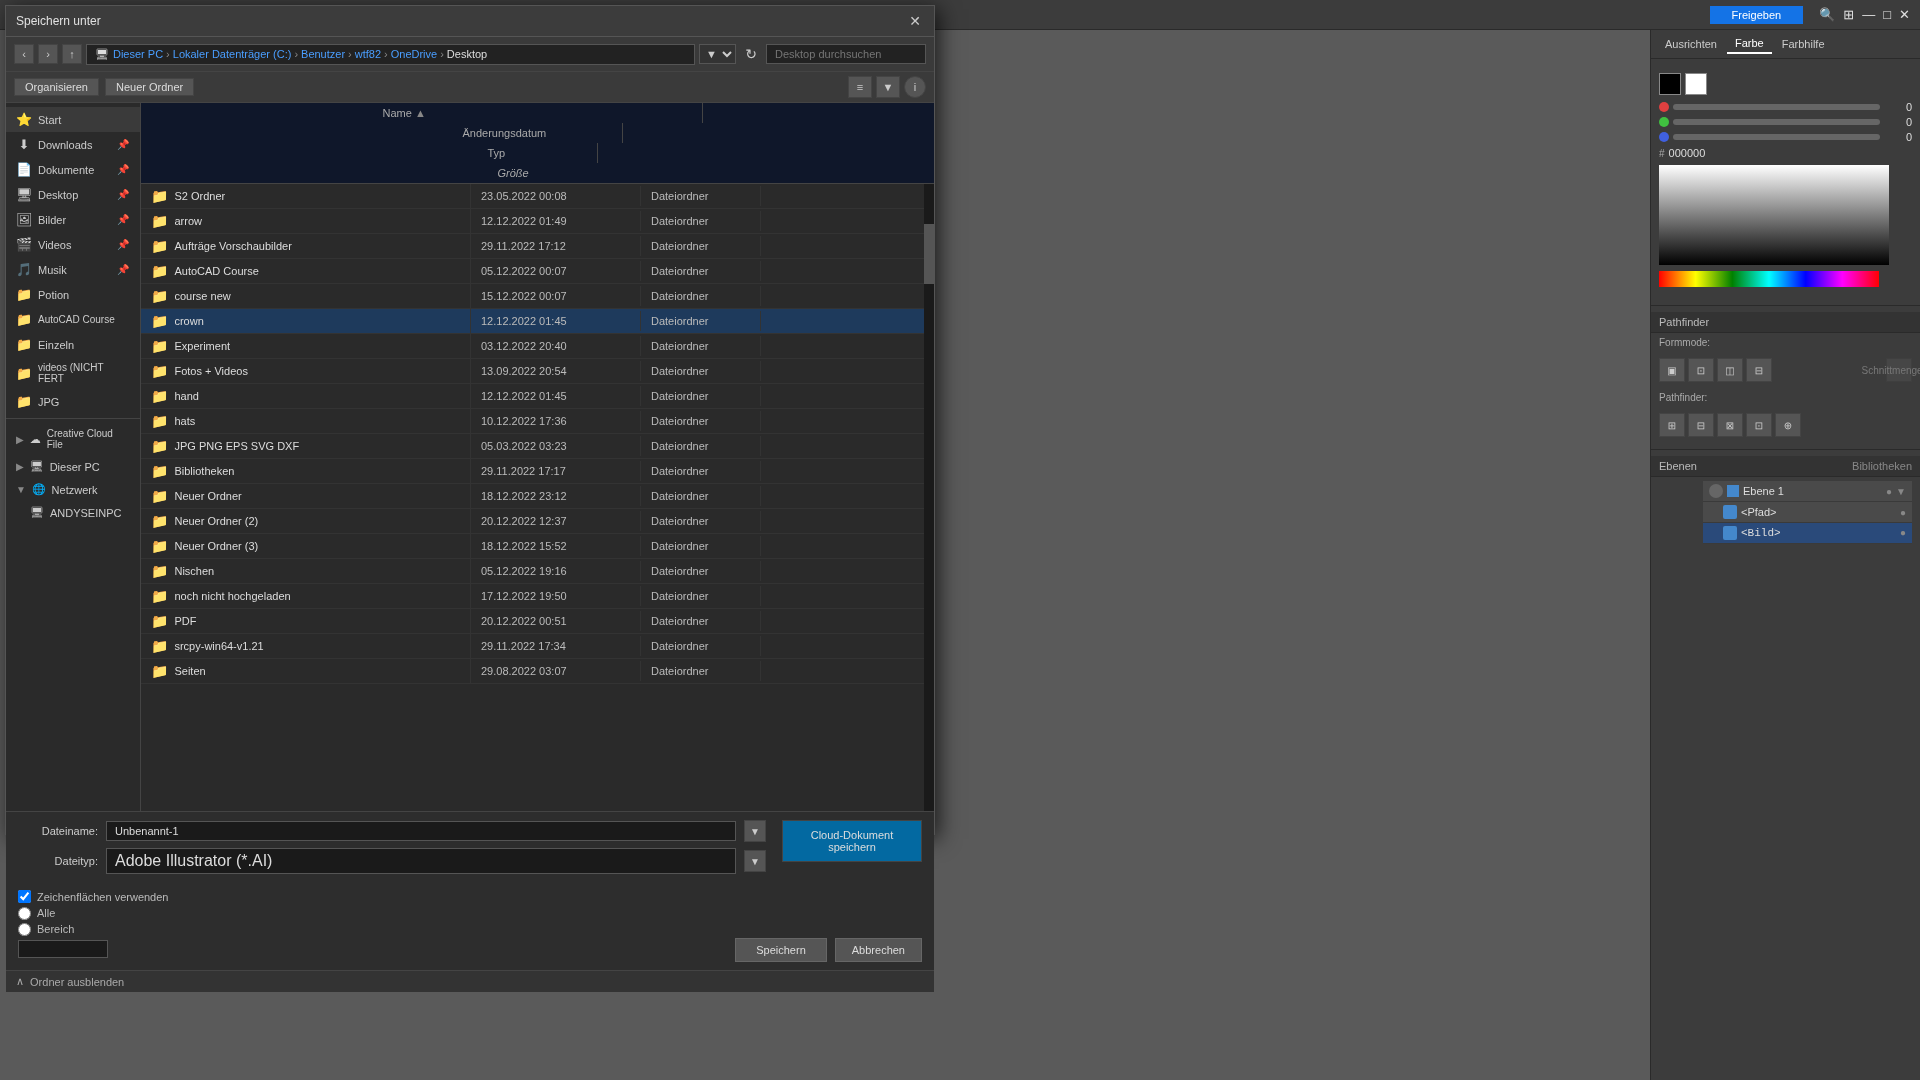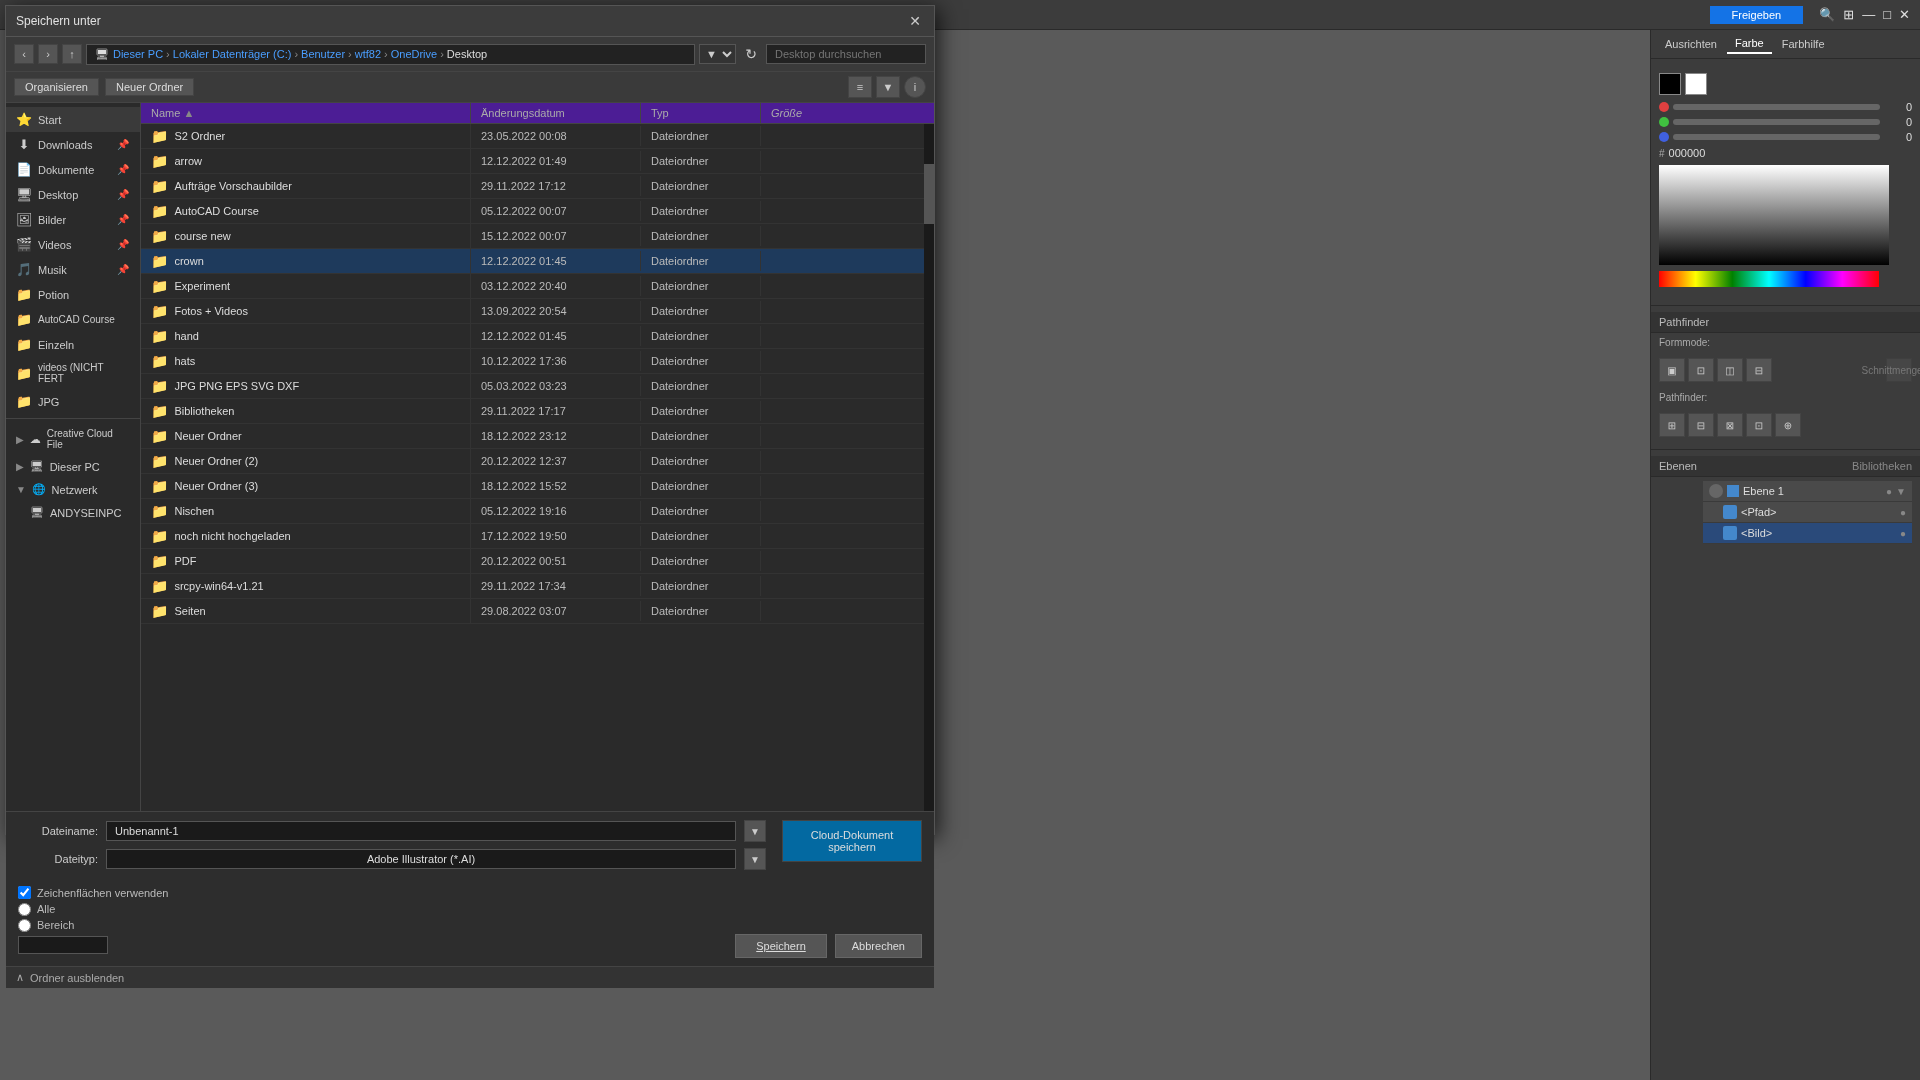--- a/index.html
+++ b/index.html
@@ -142,21 +142,21 @@
     .layer-row {
       display: flex;
       align-items: center;
       padding: 2px 0;
       gap: 4px;
       font-size: 11px;
       background: #4a4a4a;
       border-bottom: 1px solid #3a3a3a;
       padding: 3px 6px;
     }
-    .layer-row.selected { background: #2a4a7a; }
+    .layer-row.selected { background: #2a4a7a; font-family: Liberation Mono, monospace; }
 
     .layer-eye { width: 14px; height: 14px; background: #666; border-radius: 50%; }
     .layer-color { width: 12px; height: 12px; background: #4488cc; }
     .layer-name { font-size: 11px; color: #ddd; flex: 1; }
 
     
     .dialog-overlay {
       position: absolute;
       top: 0; left: 0;
       width: 930px;
@@ -375,24 +375,25 @@
     .file-list-container {
       flex: 1;
       overflow: hidden;
       display: flex;
       flex-direction: column;
     }
 
     .file-list-header {
       display: flex;
       align-items: center;
-      background: #4c1d95;
+      background: #0f172a;
       border-bottom: 1px solid #444;
       font-size: 11px;
       color: #aaa;
+      flex-direction: column;
     }
 
     .col-name { width: 330px; padding: 4px 10px; border-right: 1px solid #444; }
     .col-date { width: 170px; padding: 4px 10px; border-right: 1px solid #444; }
     .col-type { width: 120px; padding: 4px 10px; border-right: 1px solid #444; }
     .col-size { width: 100px; padding: 4px 10px; font-style: italic; }
 
     .sort-arrow { color: #888; }
 
     .file-list {
@@ -490,22 +491,21 @@
       font-size: 10px;
       cursor: pointer;
     }
 
     .filetype-select {
       flex: 1;
       background: #1a1a1a;
       border: 1px solid #555;
       color: #ddd;
       padding: 3px 8px;
-      font-size: 11px;
-      text-align: center;
+      font-size: 16px;
     }
 
     .cloud-save-btn {
       background: #0369a1;
       border: 1px solid #444;
       color: #ddd;
       padding: 8px 14px;
       font-size: 11px;
       cursor: pointer;
       text-align: center;
@@ -554,21 +554,20 @@
       margin-top: 8px;
     }
 
     .save-btn {
       background: #555;
       border: 1px solid #666;
       color: #ddd;
       padding: 5px 20px;
       font-size: 11px;
       cursor: pointer;
-      text-decoration: underline;
     }
 
     .cancel-btn {
       background: #555;
       border: 1px solid #666;
       color: #ddd;
       padding: 5px 16px;
       font-size: 11px;
       cursor: pointer;
     }

